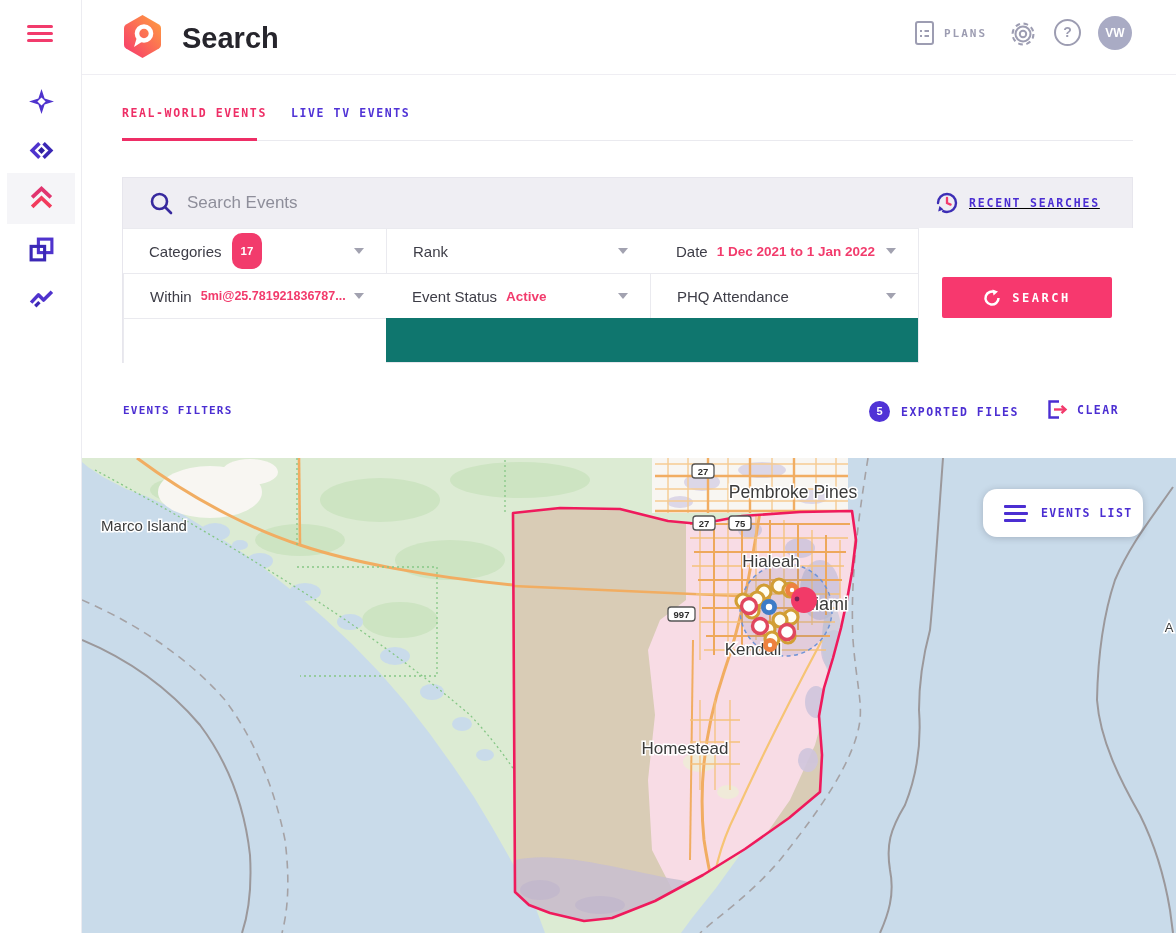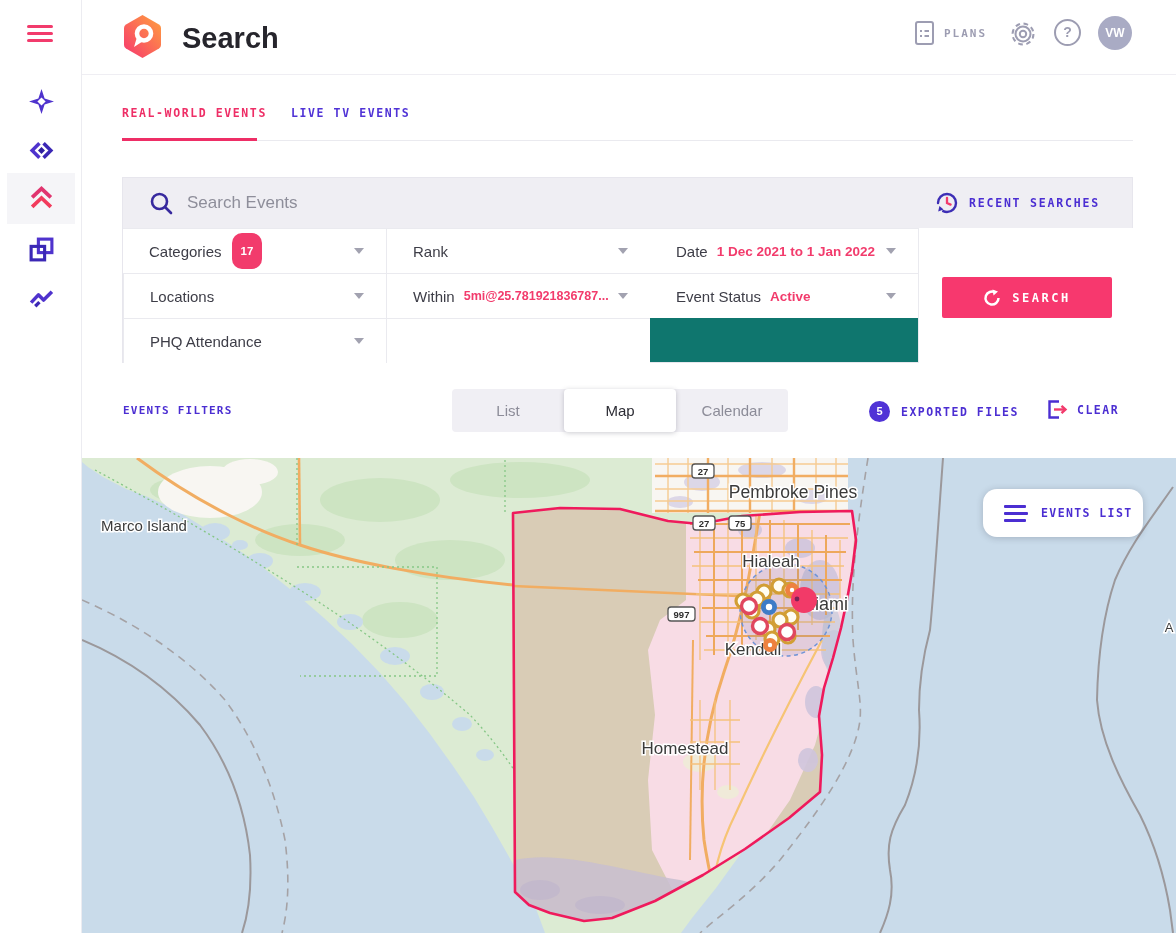--- a/index.html
+++ b/index.html
@@ -34,21 +34,21 @@
   #tabline{position:absolute;left:122px;top:140px;width:1011px;height:1px;background:#eaeaef;}
   #tabunderline{position:absolute;left:122px;top:138px;width:135px;height:3px;background:#ee2e66;}
 
   
   #panel{position:absolute;left:122px;top:177px;width:1011px;height:186px;border:1px solid #e7e6ed;background:#0f766e;}
   #searchrow{position:absolute;left:0;top:0;width:100%;height:50px;background:#efeef3;}
   #searchicon{position:absolute;left:26px;top:13px;}
   #searchinput{position:absolute;left:62px;top:11px;width:540px;height:28px;border:none;background:transparent;
         outline:none;font-size:17px;color:#55555f;font-family:"Liberation Sans",sans-serif;}
   #searchinput::placeholder{color:#8e8e9a;opacity:1;}
-  #recent{position:absolute;left:812px;top:13px;display:flex;align-items:center;cursor:pointer;}
+  #recent{position:absolute;left:812px;top:13px;display:flex;align-items:center;cursor:pointer;text-decoration:underline;}
   #recent .lbl{font-size:11.5px;letter-spacing:1.8px;color:#4b2ed2;margin-left:10px;}
   #fgrid{position:absolute;left:0;top:50px;width:795px;display:grid;grid-template-columns:263px 264px 268px;grid-auto-rows:45px;}
   .fcell{position:relative;border-top:1px solid #eaeaef;display:flex;align-items:center;padding-left:26px;cursor:pointer;background:#fff;}
   .fcell.c2,.fcell.c3{border-left:1px solid #eaeaef;}
   .flabel{font-size:15px;color:#3d3d47;}
   .fbadge{margin-left:10px;background:#f23b6c;color:#fff;font-size:11.5px;font-weight:700;
         padding:12px 9px;border-radius:10px;}
   .fvalue{margin-left:9px;color:#f23b6c;font-size:13.5px;font-weight:700;white-space:nowrap;}
   .fbadge:empty,.fvalue:empty{display:none;}
   .caret{position:absolute;right:22px;top:50%;margin-top:-3px;width:0;height:0;
@@ -178,24 +178,20 @@
       </div>
       <div class="fcell c3">
         <span class="flabel">Rank</span>
         <span class="caret"></span>
       </div>
       <div class="fcell c1">
         <span class="flabel">Date</span>
         <span class="fvalue">1 Dec 2021 to 1 Jan 2022</span>
         <span class="caret"></span>
       </div>
-      <div class="fcell c2">
-        <span class="flabel">Locations</span>
-        <span class="caret"></span>
-      </div>
       <div class="fcell c3">
         <span class="flabel">Within</span>
         <span class="fvalue" style="font-size:12.5px">5mi@25.781921836787...</span>
         <span class="caret"></span>
       </div>
       <div class="fcell c1">
         <span class="flabel">Event Status</span>
         <span class="fvalue">Active</span>
         <span class="caret"></span>
       </div>
@@ -211,25 +207,20 @@
         <svg width="18" height="18" viewBox="0 0 18 18">
           <path d="M15.5 9 A6.5 6.5 0 1 1 12.2 3.4" fill="none" stroke="#fff" stroke-width="2.5"></path>
           <path d="M9.5 0.5 L15 2.5 L10.5 6.5 Z" fill="#fff"></path>
         </svg>
         <span>SEARCH</span>
       </button>
     </div>
   </div>
 
   <div id="clearfilters" class="mono">EVENTS FILTERS</div>
-  <div id="seg">
-    <div class="segitem">List</div>
-    <div class="segitem sel">Map</div>
-    <div class="segitem">Calendar</div>
-  </div>
   <div id="exported">
     <div id="expbadge">5</div>
     <span class="lbl mono">EXPORTED FILES</span>
   </div>
   <div id="export">
     <svg width="23" height="21" viewBox="0 0 23 21">
       <path d="M13 2.5 H3.5 V18.5 H13" fill="none" stroke="#4b2ed2" stroke-width="2.4"></path>
       <path d="M8 10.5 H18.5" stroke="#f23b6c" stroke-width="2.4"></path>
       <path d="M15.5 6.8 L19.5 10.5 L15.5 14.2" fill="none" stroke="#f23b6c" stroke-width="2.4"></path>
     </svg>

